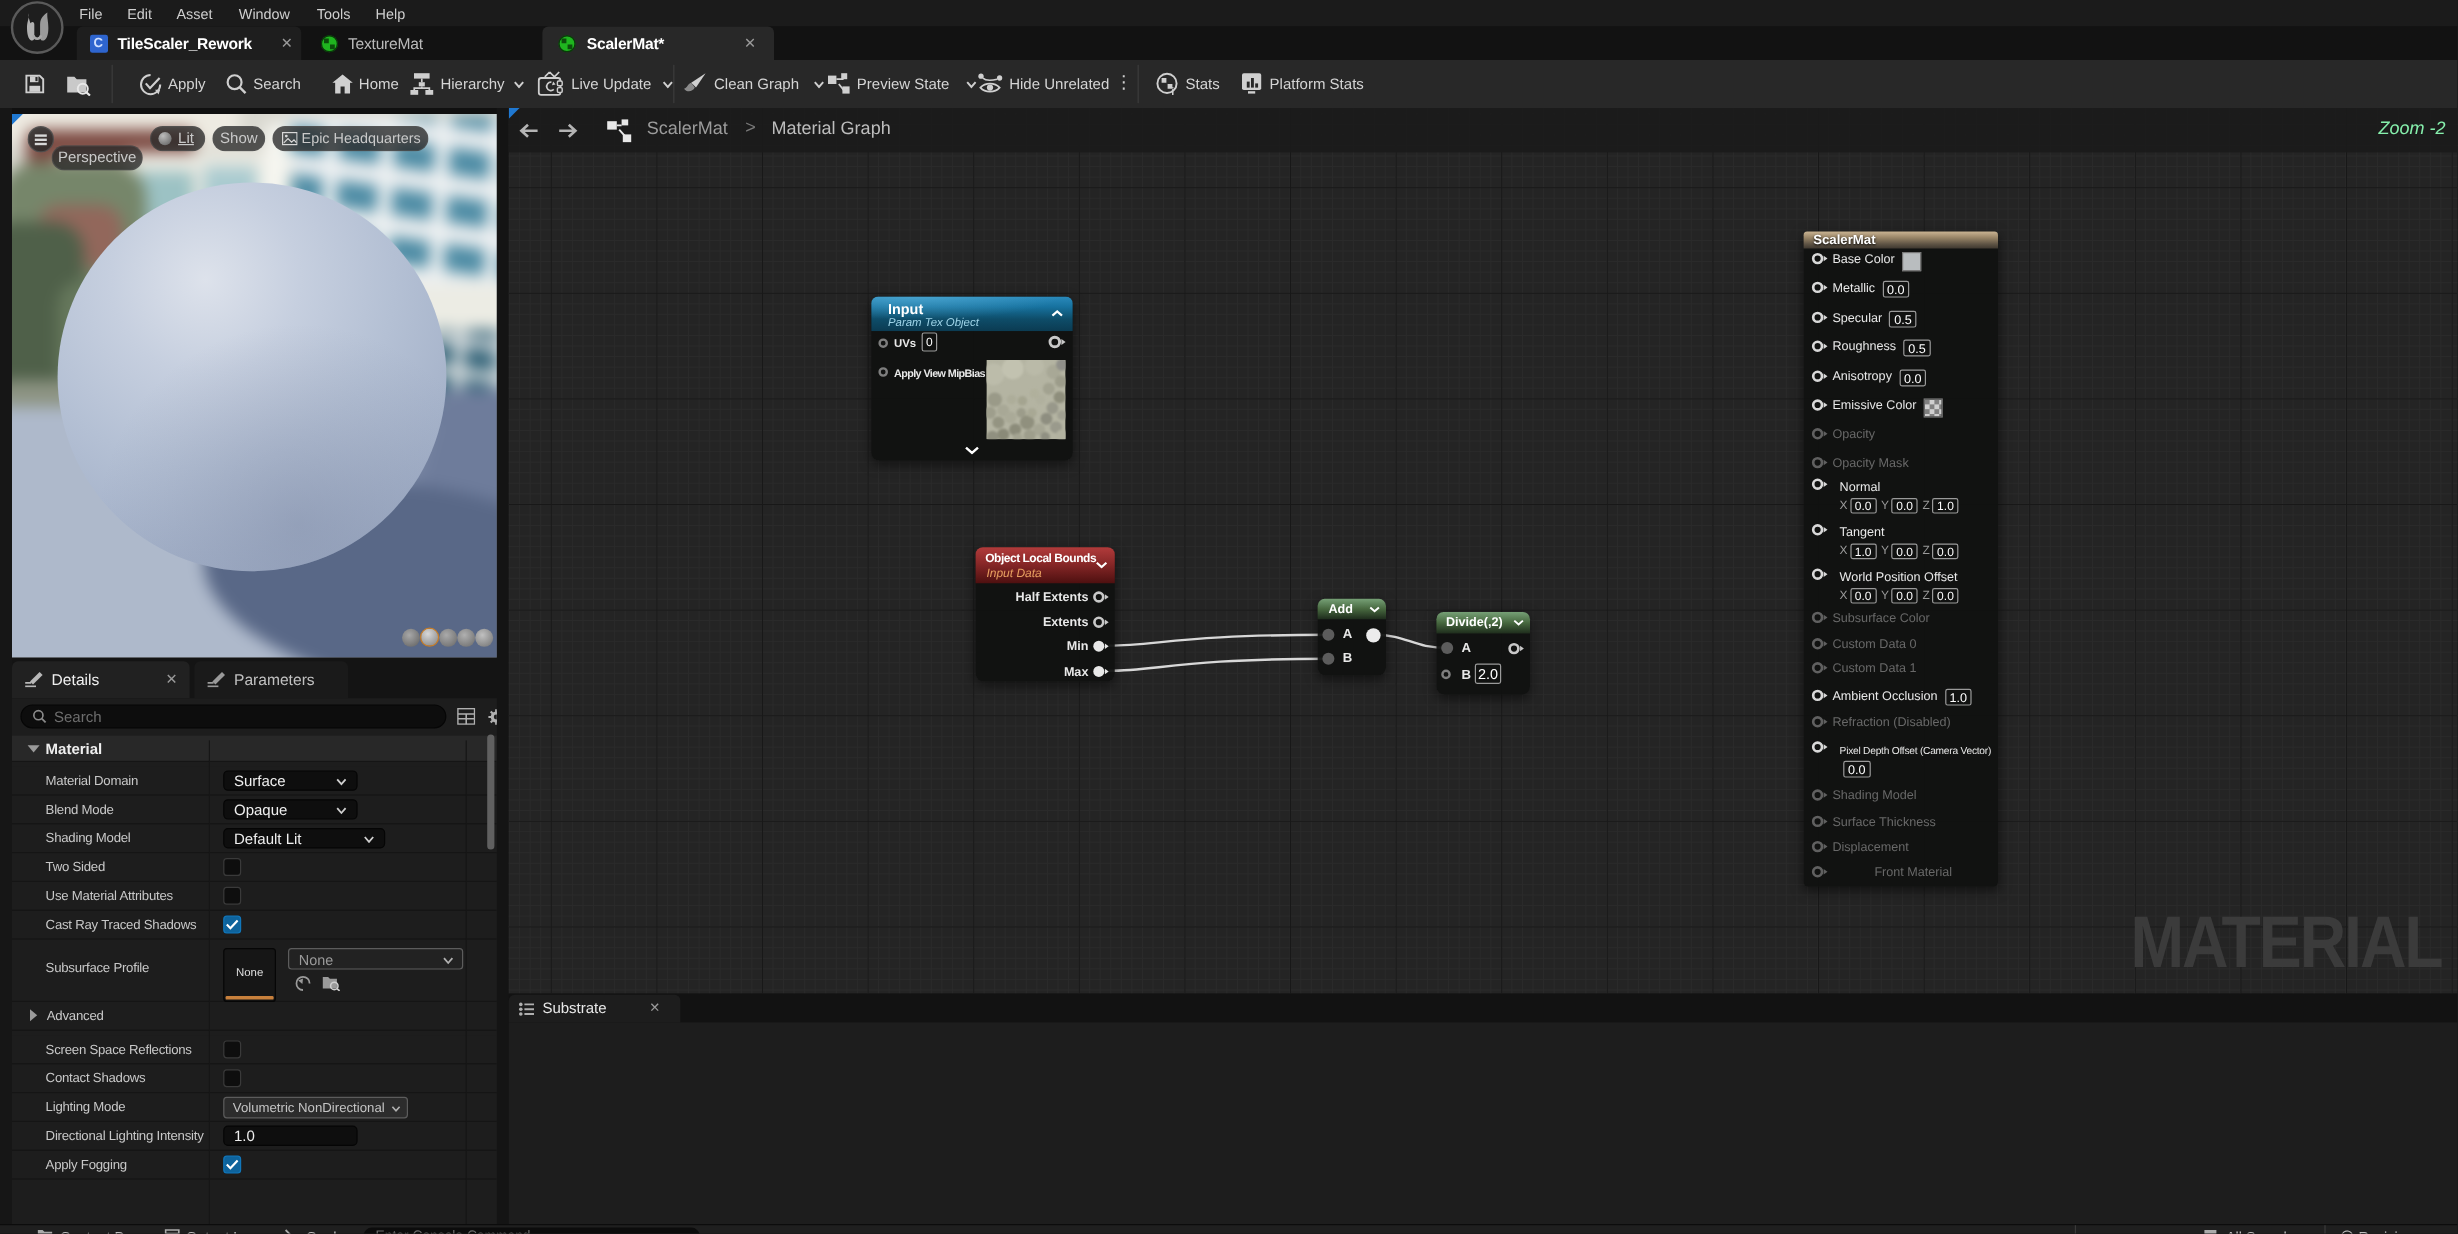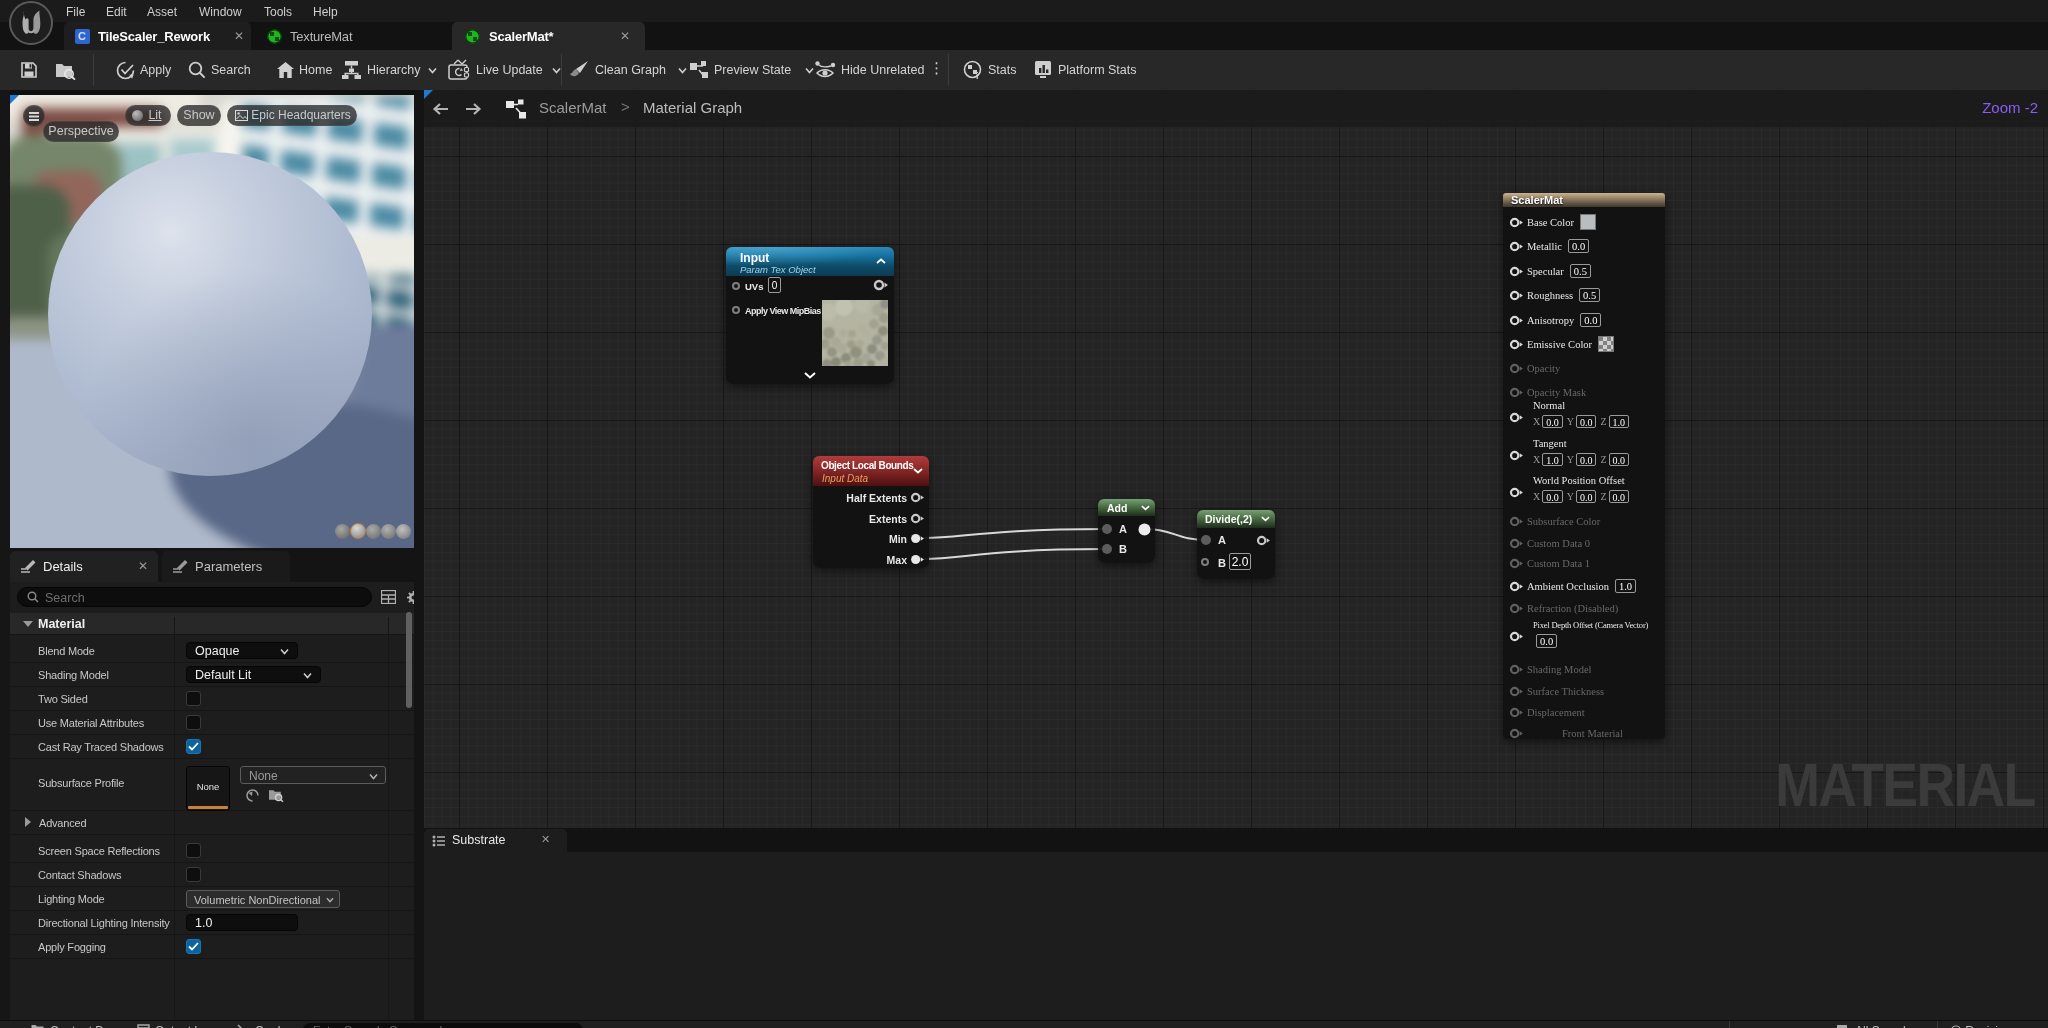--- a/index.html
+++ b/index.html
@@ -66,21 +66,21 @@
 
   
   .node { position:absolute; background:rgba(16,17,16,0.94); border-radius:7px; box-shadow:0 3px 10px rgba(0,0,0,0.5); }
   .nhdr { position:absolute; left:0; top:0; width:100%; border-radius:6px 6px 0 0; }
   .ntitle { position:absolute; font-weight:bold; color:#fff; }
   .nsub { position:absolute; font-style:italic; }
   .npin { position:absolute; border-radius:50%; }
   .nlbl { position:absolute; color:#e8e8e8; }
   .nbox { position:absolute; border:1px solid #9a9a9a; border-radius:2px; color:#fff; text-align:center; }
   .gray { color:#686868 !important; }
-  .mrow { position:absolute; left:6px; height:24px; display:flex; align-items:center; font-size:10.5px; color:#e8e8e8; white-space:nowrap;font-family:Liberation Serif, serif; }
+  .mrow { position:absolute; left:6px; height:24px; display:flex; font-size:10.5px; color:#e8e8e8; white-space:nowrap; }
   .mrow > span { margin-right:6px; }
   .mrow .mpin { margin-right:3px; flex:none; }
   .mbox { display:inline-block; border:1px solid #9a9a9a; border-radius:2px; padding:0 3px; height:14px; line-height:14px; font-size:10.5px; color:#fff; }
   .xyz { display:flex; align-items:center; }
   .xyz i { font-style:normal; color:#9a9a9a; font-size:10px; margin:0 2px 0 0; }
   .xyz b { font-weight:normal; border:1px solid #9a9a9a; border-radius:2px; padding:0 3px; height:13px; line-height:13px; font-size:10px; color:#fff; margin-right:4px; }
 </style>
 </head>
 <body>
 <div id="root">
@@ -362,20 +362,29 @@
         <circle cx="7.5" cy="7.5" r="4.6" fill="#b0b0b0"></circle>
         <circle cx="7.5" cy="7.5" r="2" fill="#1d1d1d"></circle>
       </svg>
     </div>
     <div class="dhead">
         <span class="tri-d"></span>
         <span class="dheadtxt">Material</span>
       </div>
     <div style="position:relative;width:404px;height:4px;background:#1d1d1d;"></div>
     <div class="drow">
+        <span class="dlabel">Material Domain</span>
+      <span class="dd" style="left:176px;top:3px;width:112px;">
+          <span class="ddtxt">Surface</span>
+          <svg width="9" height="7" viewBox="0 0 9 7" style="position:absolute;right:8px;top:5px;">
+            <path d="M1 1.5 L4.5 5.5 L8 1.5" stroke="#cfcfcf" stroke-width="1.5" fill="none"></path>
+          </svg>
+        </span>
+    </div>
+    <div class="drow">
         <span class="dlabel">Blend Mode</span>
       <span class="dd" style="left:176px;top:3px;width:112px;">
           <span class="ddtxt">Opaque</span>
           <svg width="9" height="7" viewBox="0 0 9 7" style="position:absolute;right:8px;top:5px;">
             <path d="M1 1.5 L4.5 5.5 L8 1.5" stroke="#cfcfcf" stroke-width="1.5" fill="none"></path>
           </svg>
         </span>
     </div>
     <div class="drow">
         <span class="dlabel">Shading Model</span>
@@ -478,21 +487,21 @@
       </svg>
       <svg width="22" height="20" viewBox="0 0 22 20" style="position:absolute;left:81px;top:9px;">
         <rect x="1" y="2" width="8" height="7" fill="#e8e8e8"></rect>
         <rect x="13" y="0.5" width="5.5" height="5" fill="#e8e8e8"></rect>
         <rect x="14" y="13" width="7" height="6.5" fill="#e8e8e8"></rect>
         <path d="M9 5.5 h4 M11 9 l4.5 5" stroke="#e8e8e8" stroke-width="1.6"></path>
       </svg>
       <span style="position:absolute;left:115px;top:9px;font-size:15px;color:#9c9c9c;">ScalerMat</span>
       <span style="position:absolute;left:197px;top:8px;font-size:15px;color:#7a7a7a;">&gt;</span>
       <span style="position:absolute;left:219px;top:9px;font-size:15px;color:#bdbdbd;">Material Graph</span>
-      <span style="position:absolute;right:10px;top:9px;font-size:15px;color:#8b5cf6;">Zoom -2</span>
+      <span style="position:absolute;right:10px;top:9px;font-size:15px;color:#86efac;font-style:italic;">Zoom -2</span>
     </div>
     <div style="position:absolute;left:0;top:0;width:0;height:0;border-top:9px solid #1f78d1;border-right:9px solid transparent;"></div>
 
     <svg width="1624" height="738" viewBox="0 0 1624 738" style="position:absolute;left:0;top:0;">
       <path d="M500 448 C540 448 560 439 683 439" stroke="#d8d8d8" stroke-width="2" fill="none"></path>
       <path d="M500 469 C540 469 560 459 683 459" stroke="#d8d8d8" stroke-width="2" fill="none"></path>
       <path d="M721 439 C750 439 752 450 783 450" stroke="#d8d8d8" stroke-width="2" fill="none"></path>
     </svg>
 
     <div class="node" style="left:302px;top:157px;width:168px;height:137px;">

